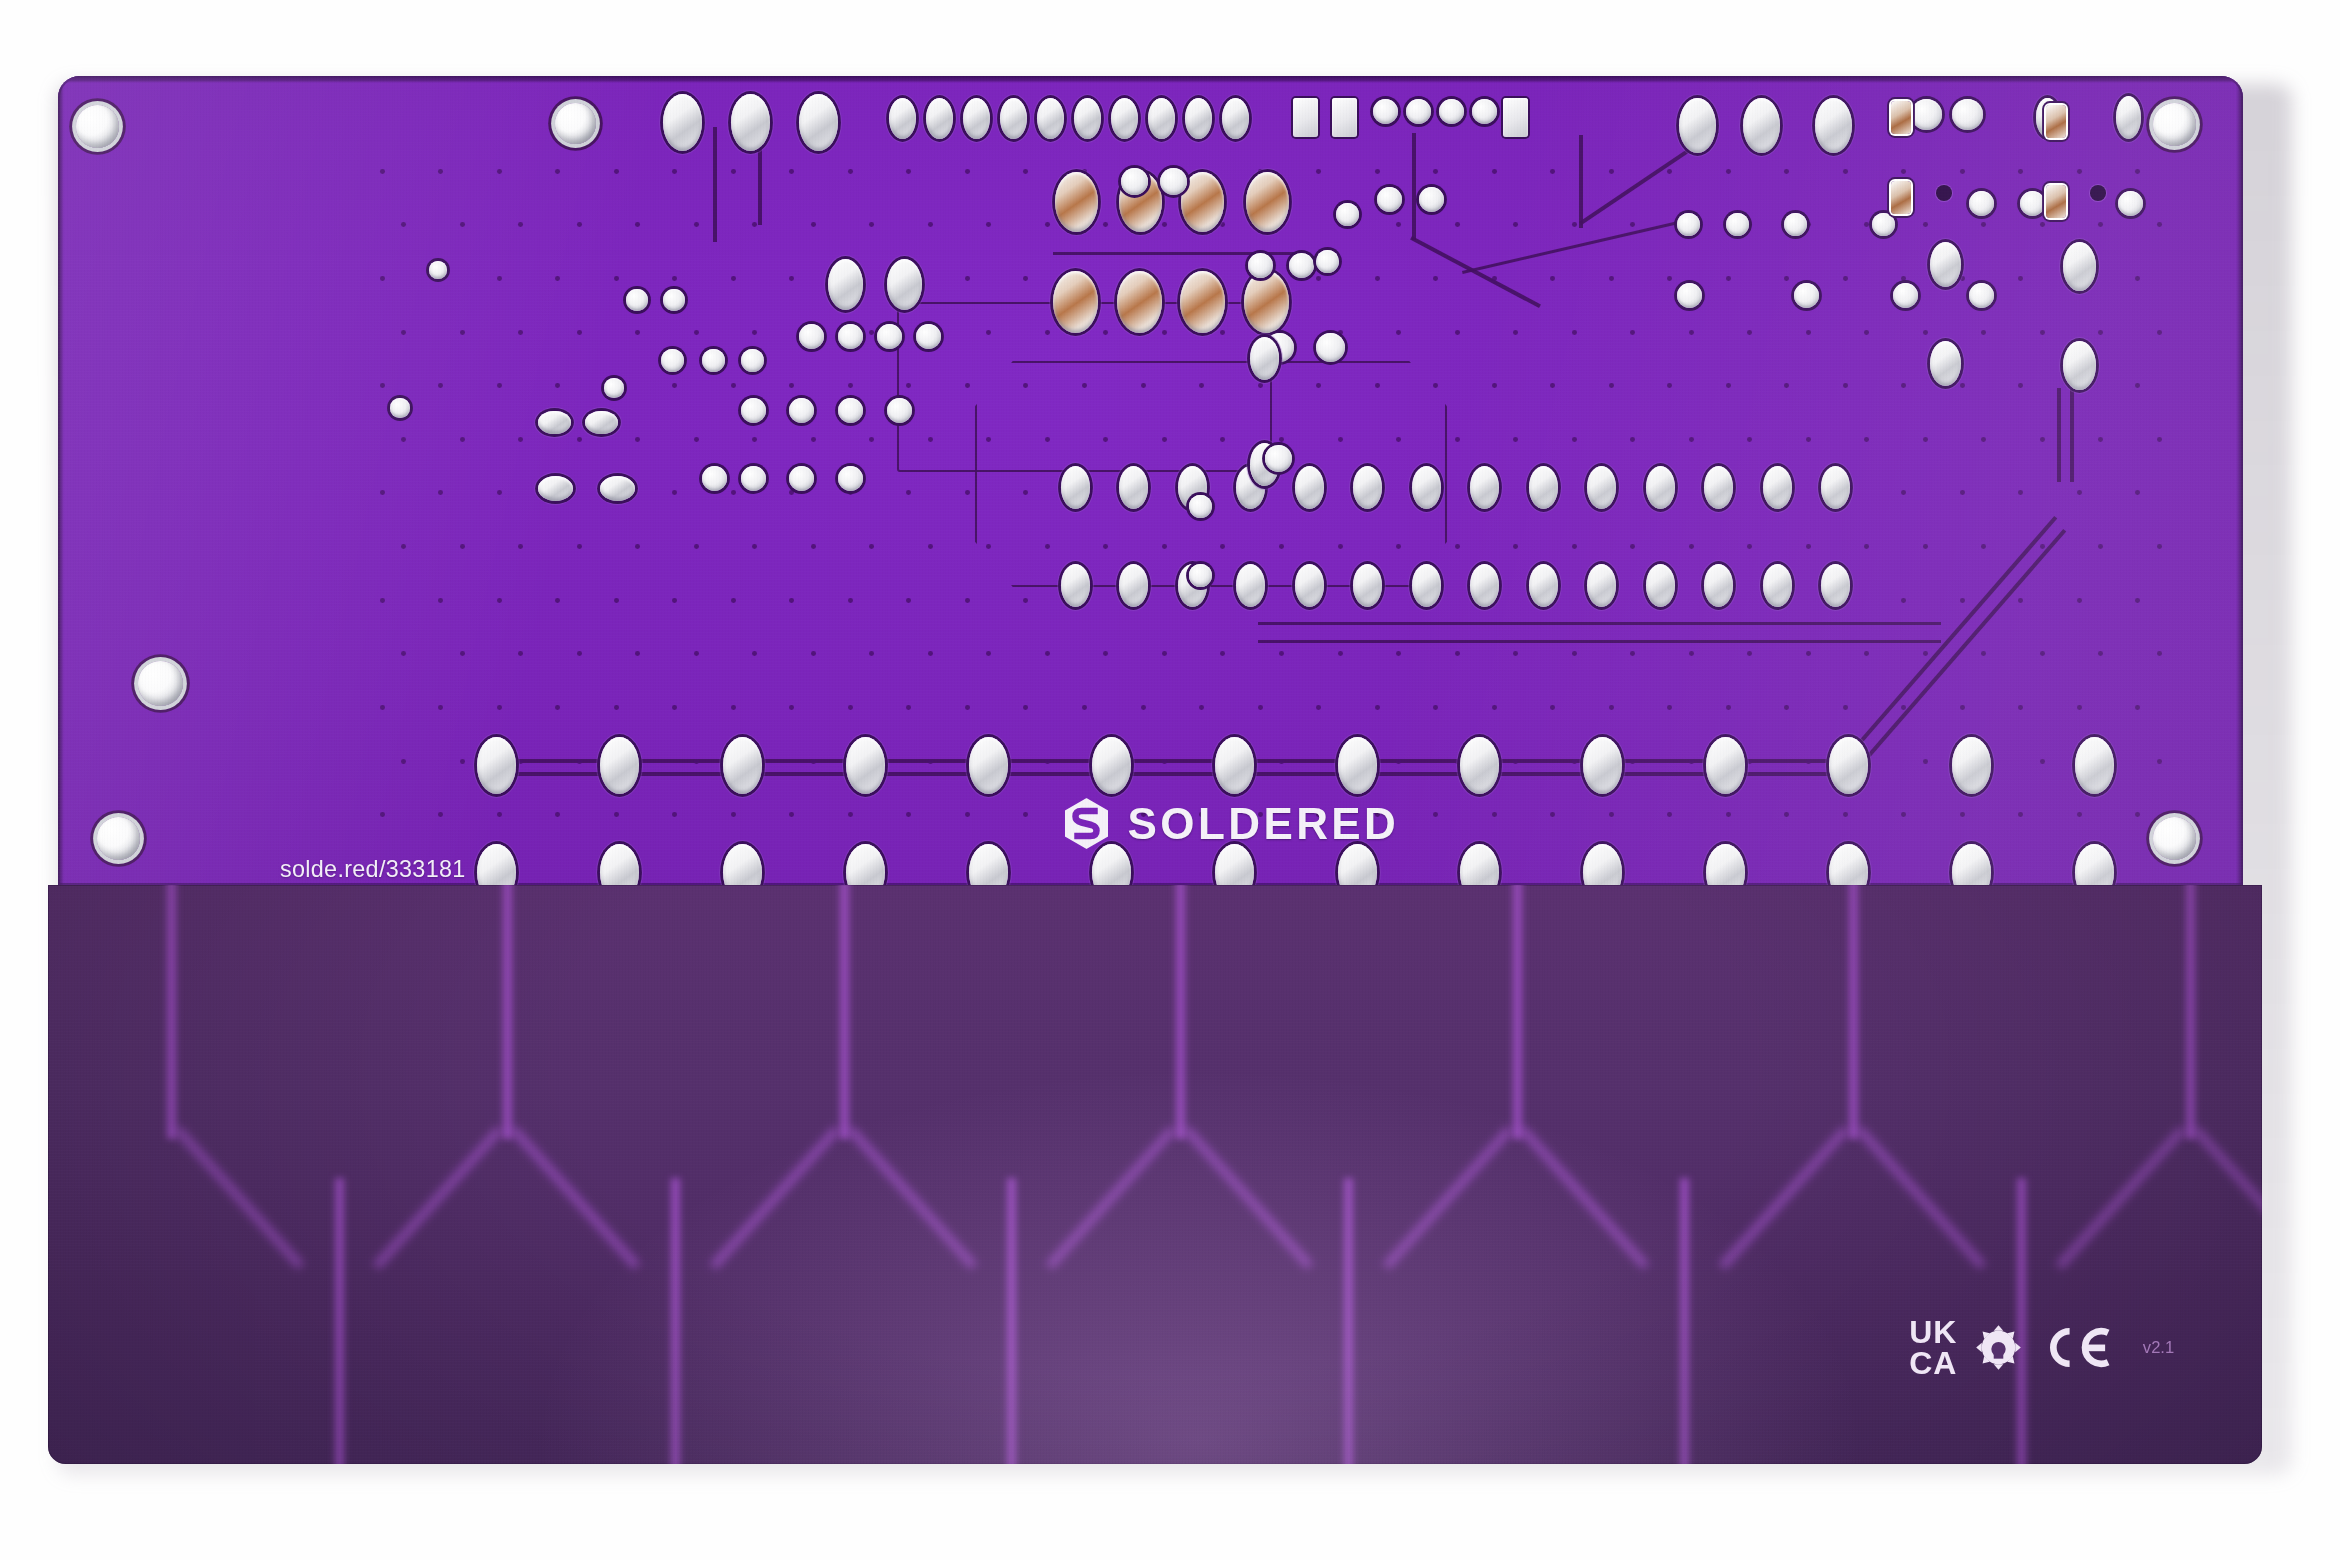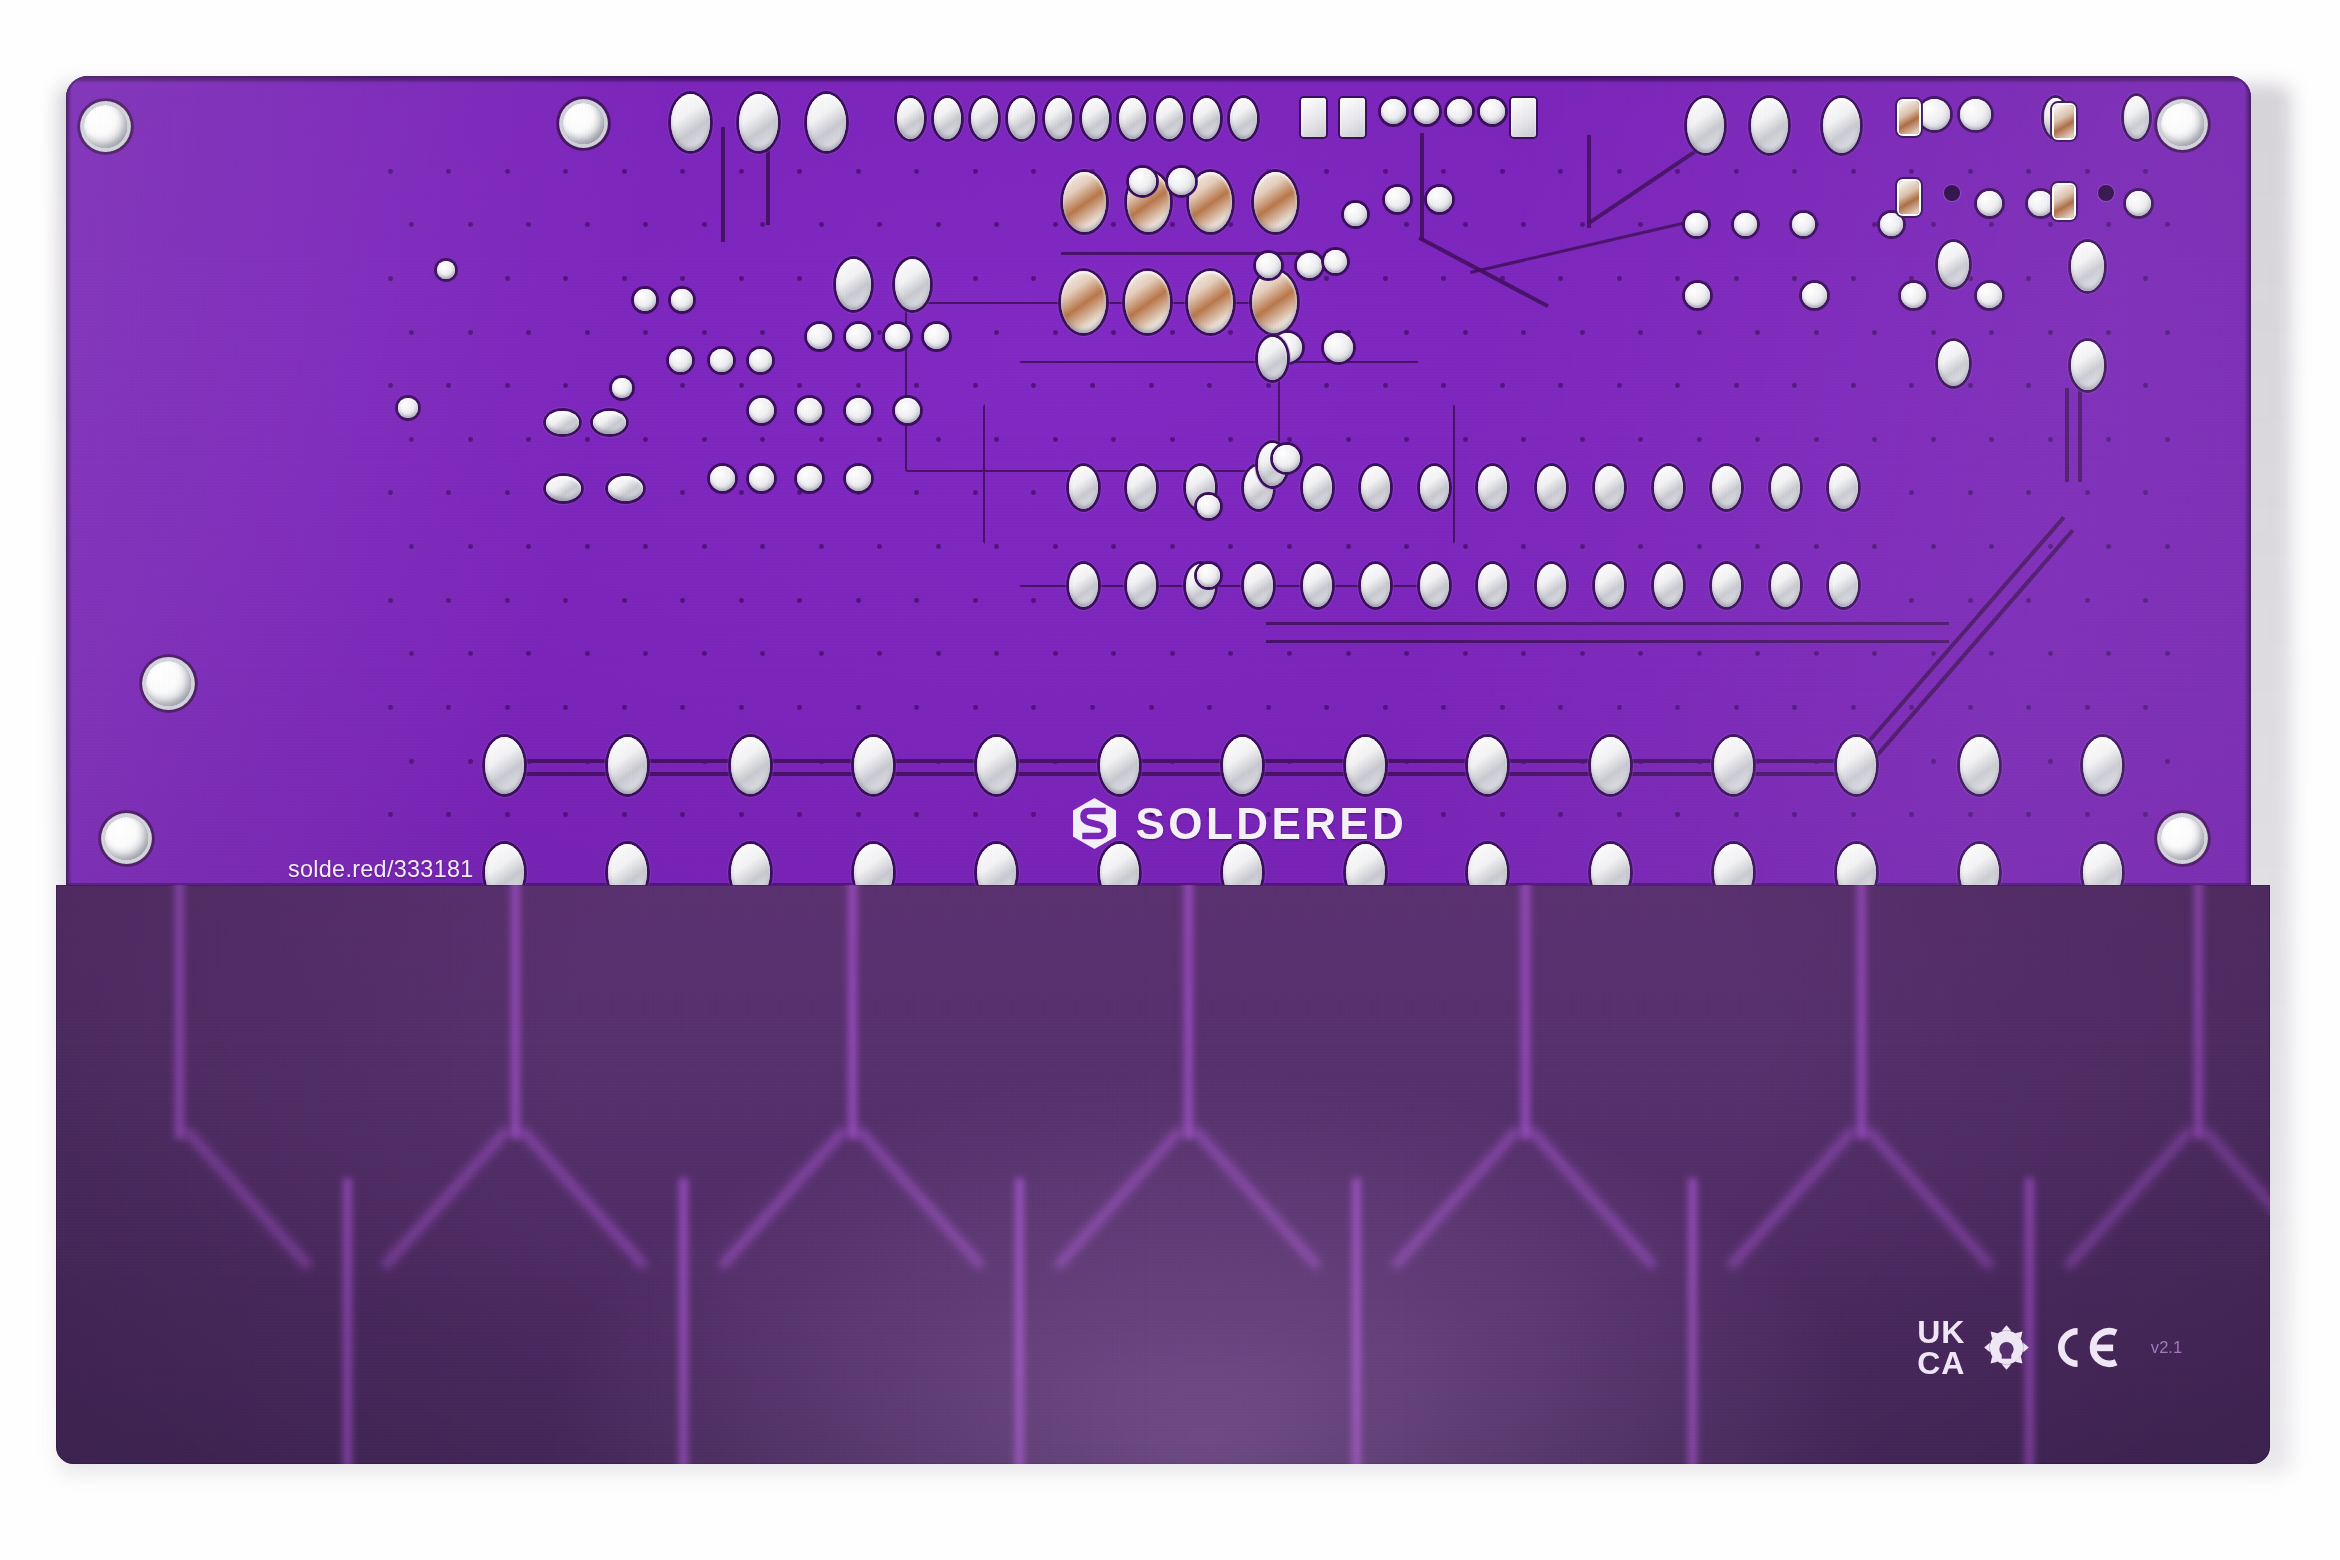--- a/index.html
+++ b/index.html
@@ -1,21 +1,21 @@
 <!DOCTYPE html>
 <html><head>
 <meta charset="utf-8">
 <style>
   html,body{margin:0;padding:0;background:#ffffff;}
   body{width:2341px;height:1560px;overflow:hidden;font-family:"Liberation Sans",sans-serif;}
   #stage{position:relative;width:2341px;height:1560px;background:#fefefe;}
 
   
   #board{
-    position:absolute;left:66px;top:76px;width:2233px;height:1389px;
+    position:absolute;left:58px;top:76px;width:2233px;height:1389px;
   }
 
   
   #board-shadow{
     position:absolute;left:57px;top:84px;width:2235px;height:1391px;
     background:linear-gradient(180deg,rgba(120,110,130,.30),rgba(140,130,150,.18));
     filter:blur(8.8px);border-radius:15.6px;
   }
 
   

